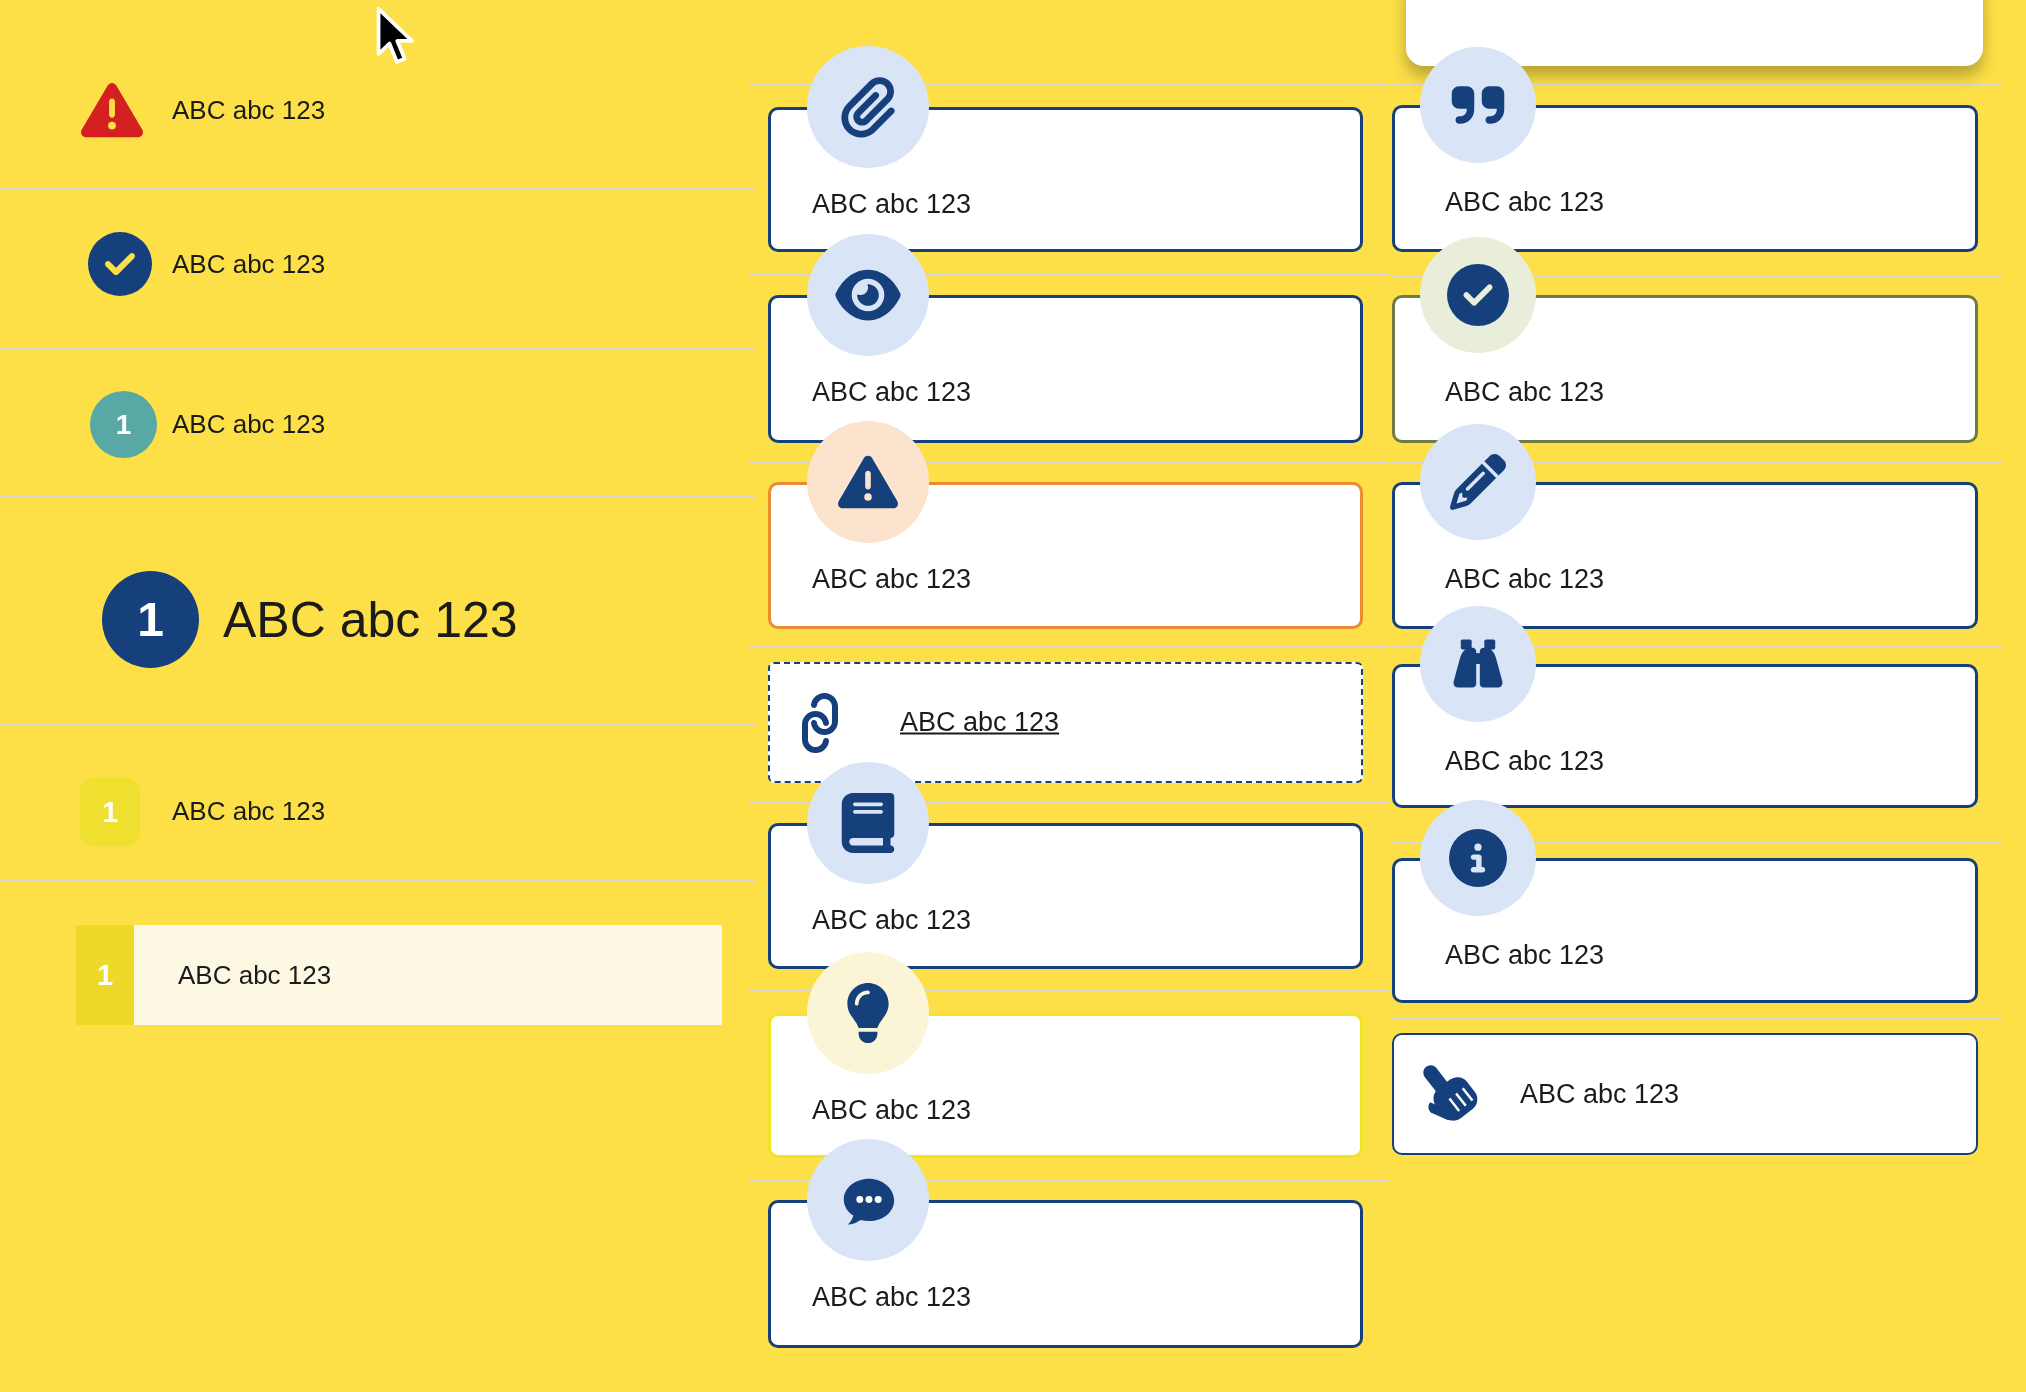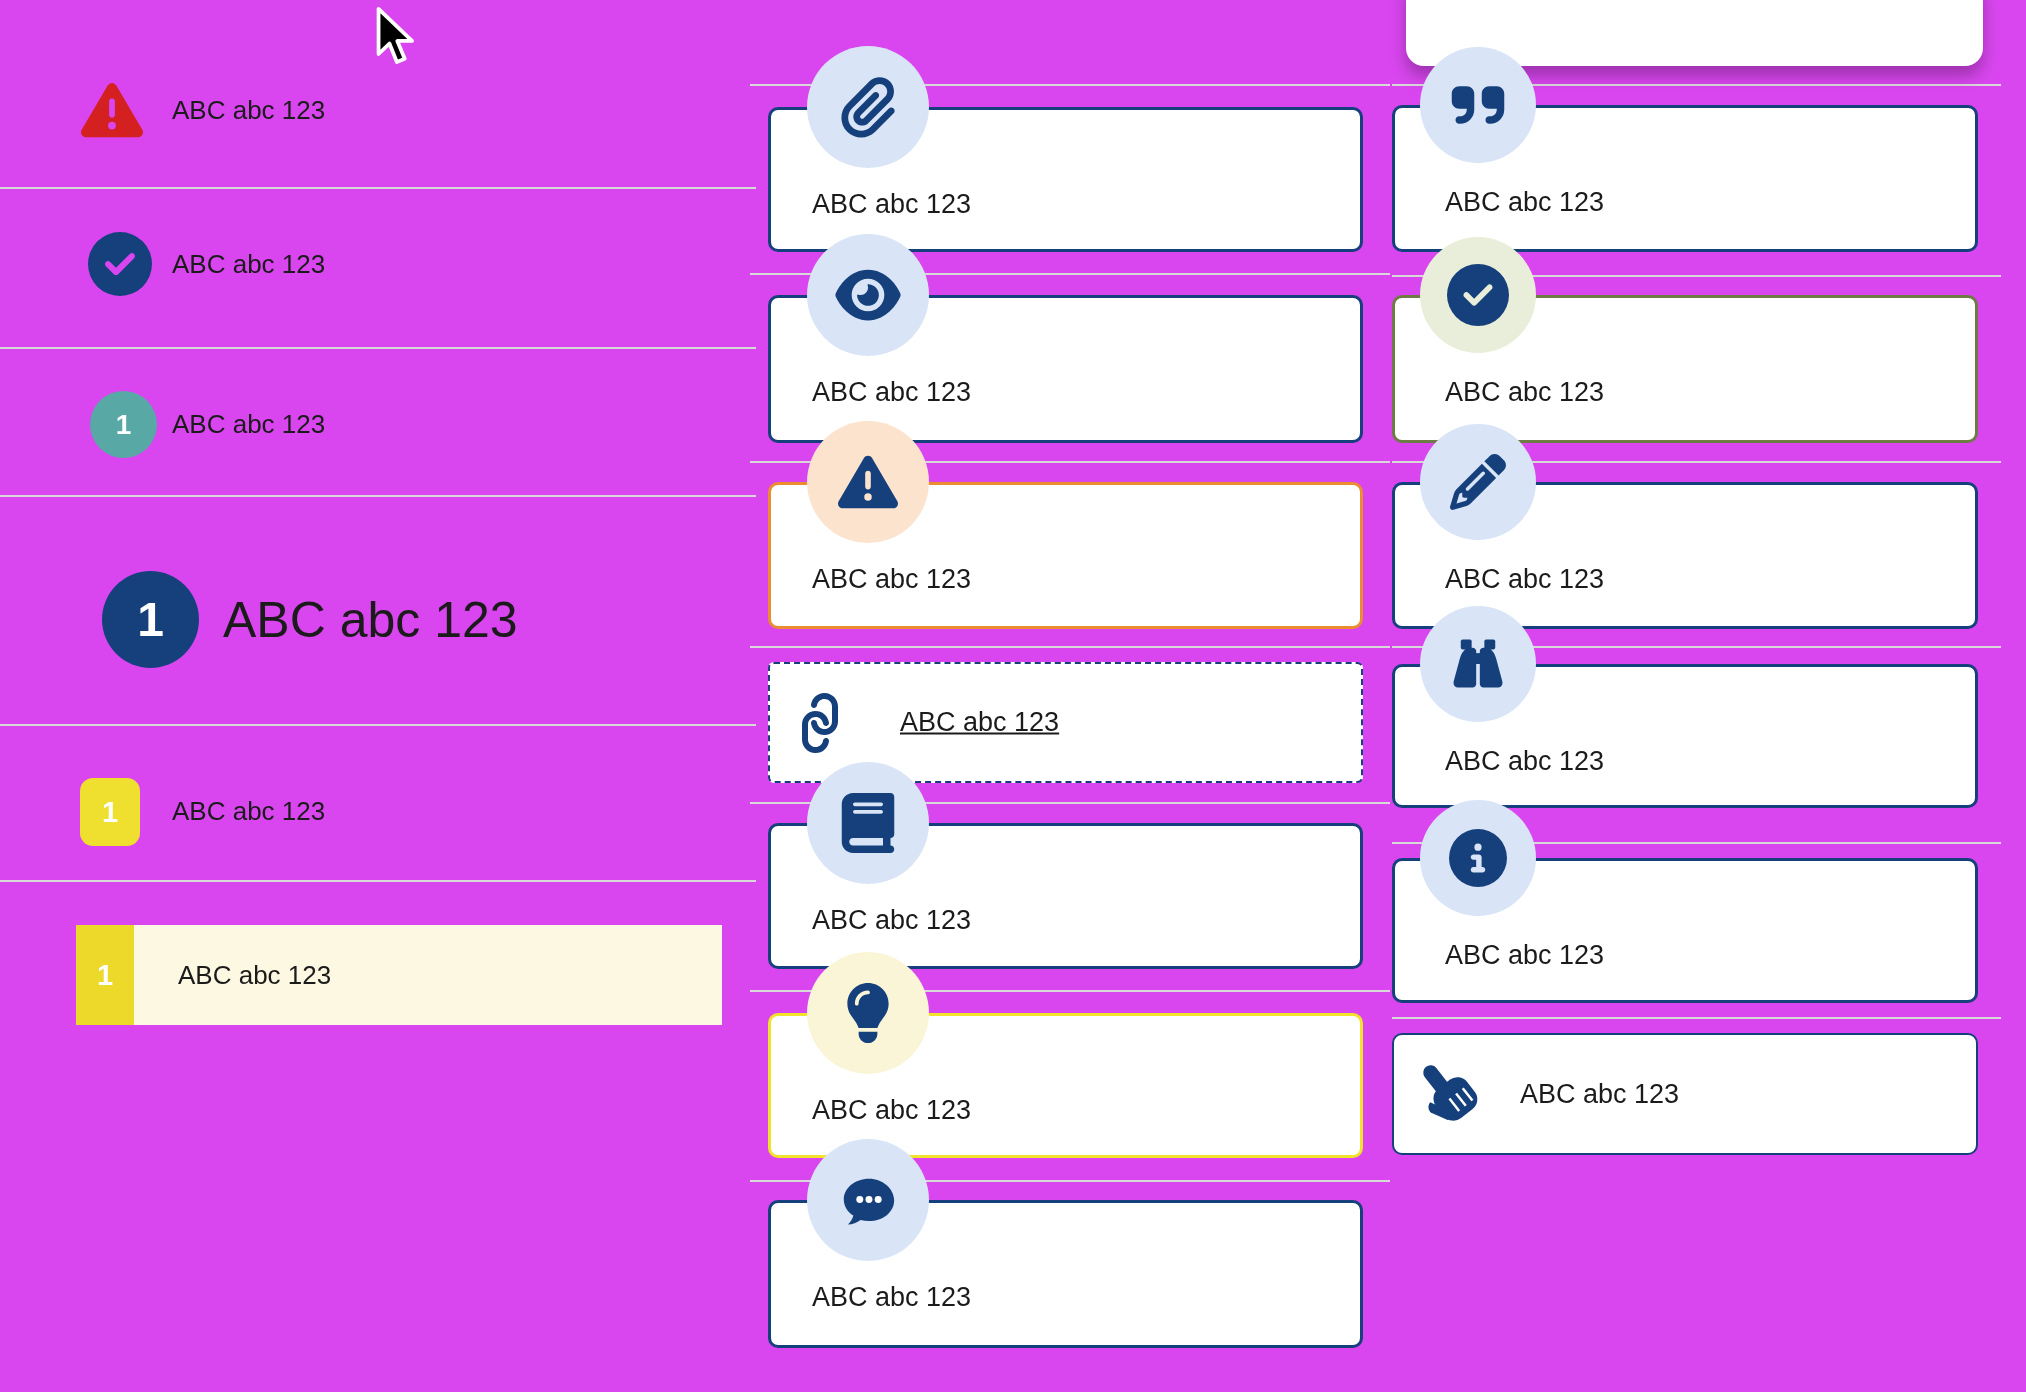--- a/index.html
+++ b/index.html
@@ -1,17 +1,17 @@
 <!DOCTYPE html>
 <html><head>
 <meta charset="utf-8">
 <style>
   html,body{margin:0;padding:0;background:#fff;}
   #canvas{
-    position:relative;width:2026px;height:1392px;background:#d946ef;
+    position:relative;width:2026px;height:1392px;background:#fde047;
     font-family:"Liberation Sans", sans-serif;overflow:hidden;color:#1b1b1b;
   }
   .sep{position:absolute;height:2px;background:#d8d8d8;z-index:0;}
   
   .lrow-label{position:absolute;font-size:26px;white-space:nowrap;transform:translateY(-50%);z-index:2;}
   .lrow-label.big{font-size:50px;}
   .badge{position:absolute;display:flex;align-items:center;justify-content:center;
          color:#fff;font-weight:bold;z-index:2;box-sizing:border-box;}
   .hl-band{position:absolute;left:76px;top:925px;width:646px;height:100px;background:#fcf8e2;z-index:1;}
   

